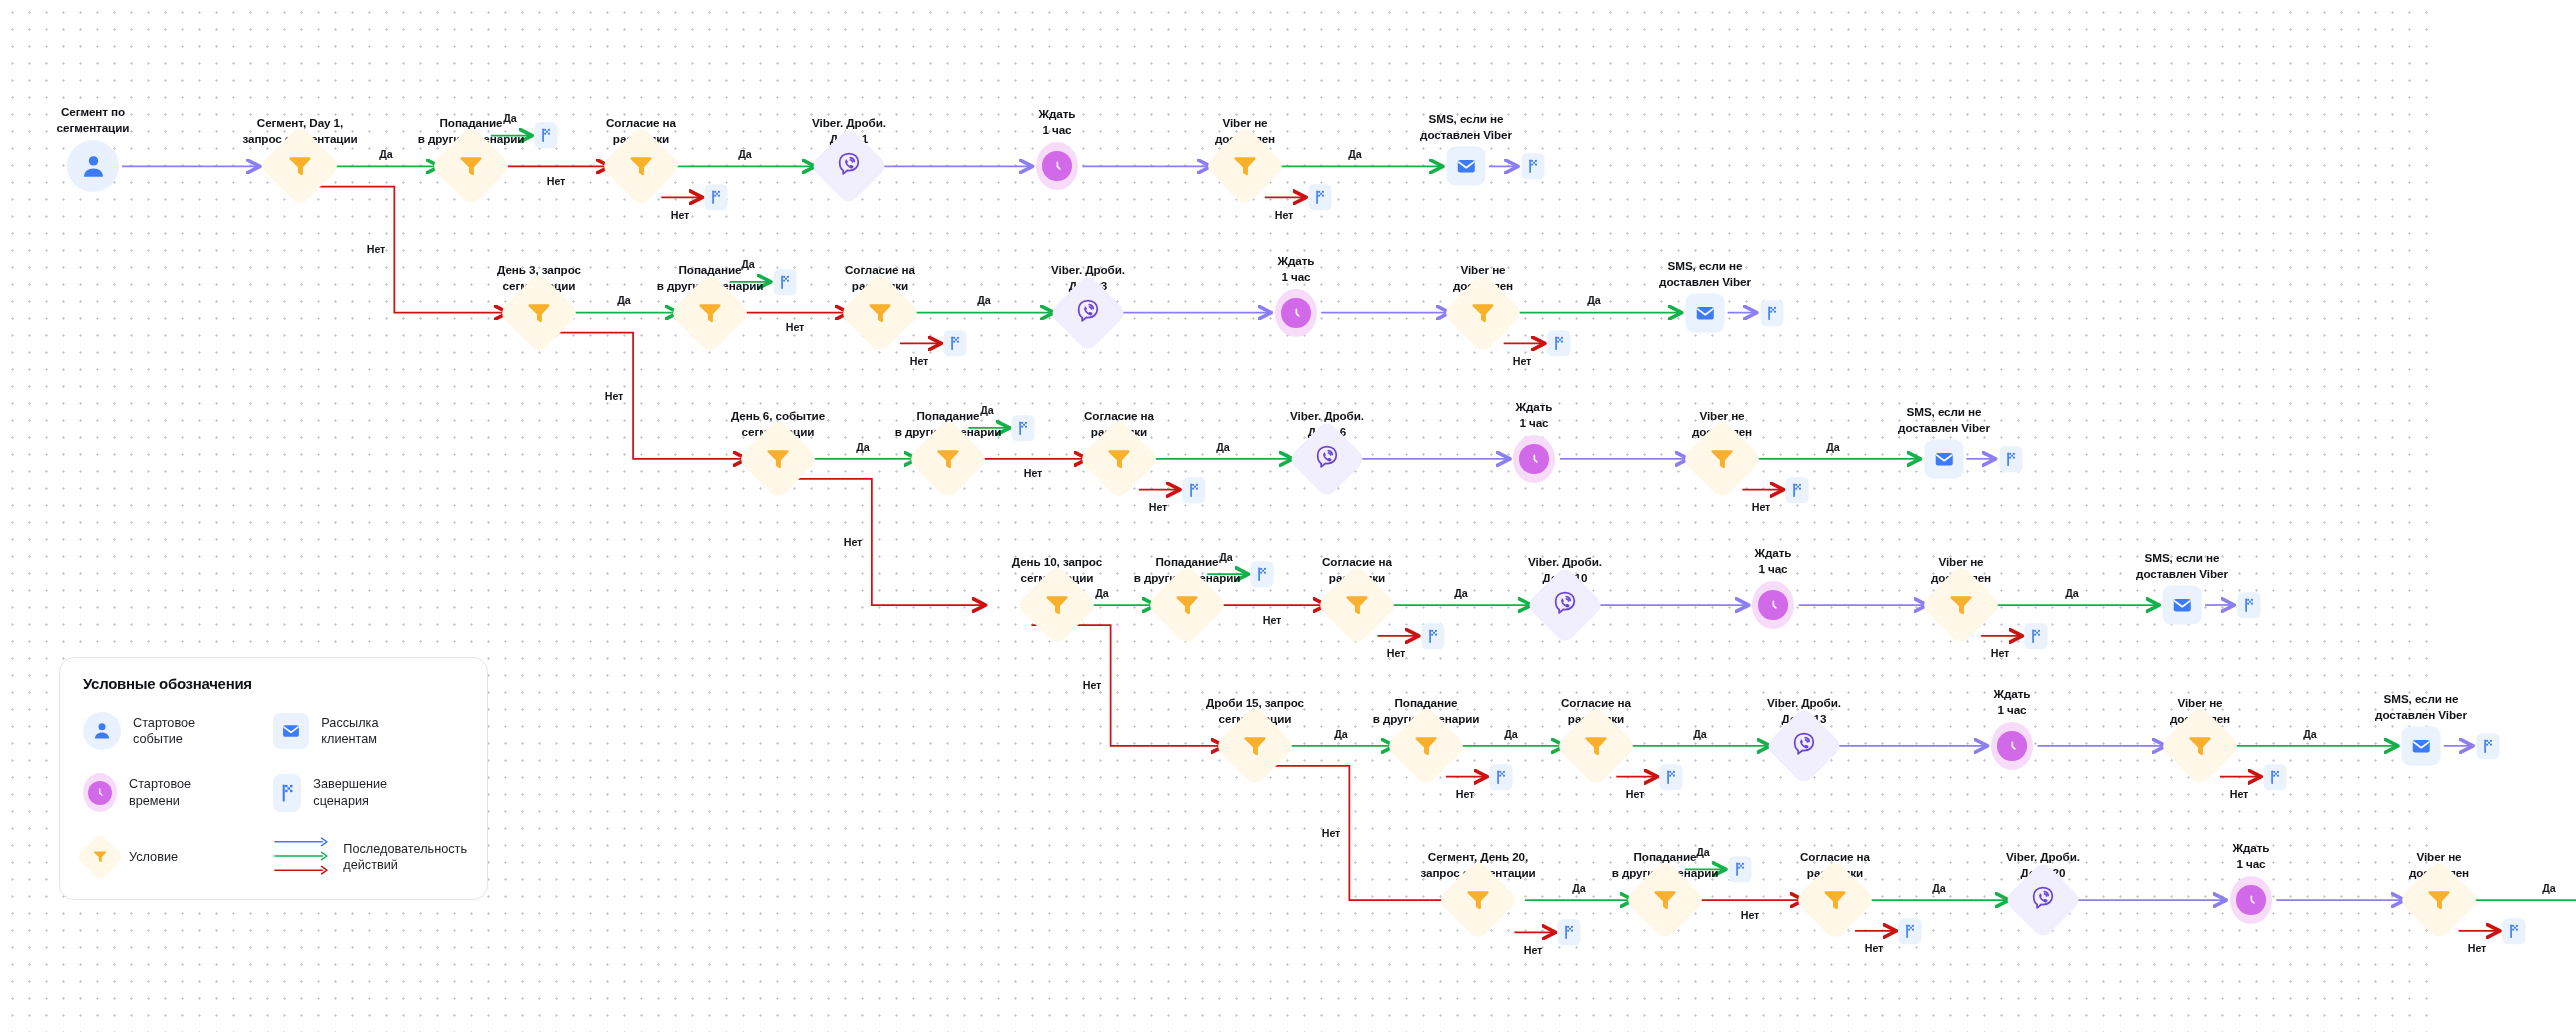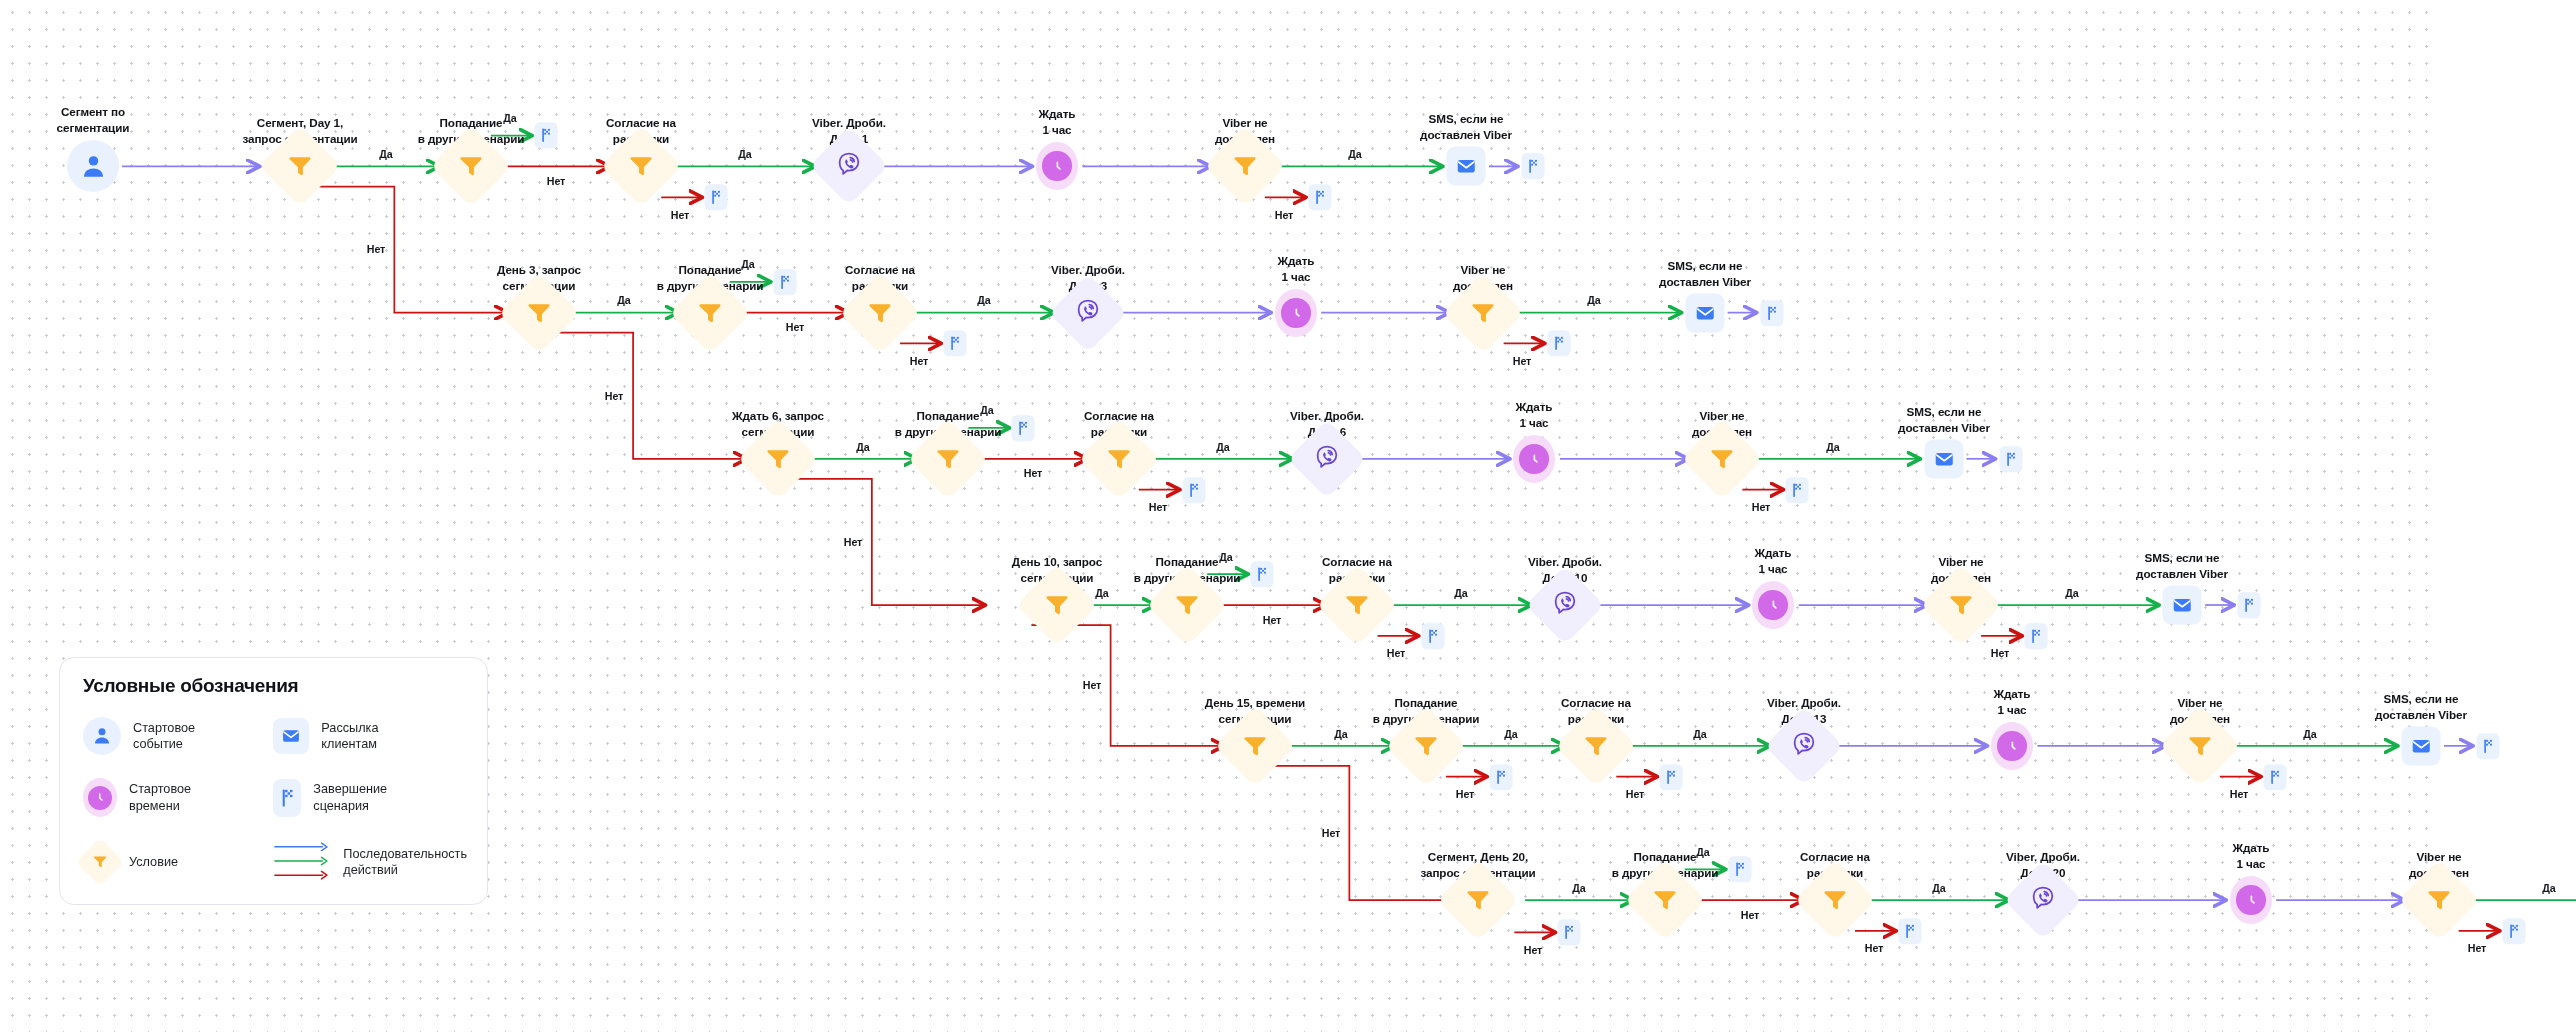--- a/index.html
+++ b/index.html
@@ -61,21 +61,21 @@
 
   
   .elabel{position:absolute;transform:translate(-50%,-50%);
           font-size:10.7px;color:#15171c;font-weight:600;white-space:nowrap;
           letter-spacing:-0.1px;}
 
   
   #legend{position:absolute;left:59px;top:980;width:429px;
           background:#ffffff;border:1.1px solid #e2e5ea;border-radius:14.8px;
           box-sizing:border-box;padding:17.4px 20px 20px 23px;}
-  #legend h2{margin:0 0 20px 0;font-size:19px;font-weight:700;color:#101219;
+  #legend h2{margin:0 0 20px 0;font-size:15px;font-weight:700;color:#101219;
              letter-spacing:-0.3px;}
   .lgrid{display:grid;grid-template-columns:1fr 1fr;row-gap:23px;column-gap:16px;}
   .litem{display:flex;align-items:center;gap:12px;}
   .ltext{font-size:12.7px;line-height:1.3;color:#1d2027;}
   .ltext span{display:block;}
   .lcirc{width:38px;height:38px;border-radius:50%;background:#e9f1fe;
          display:flex;align-items:center;justify-content:center;flex:0 0 auto;}
   .lclock{width:34px;height:39px;border-radius:50%;background:#f7dcfa;
           display:flex;align-items:center;justify-content:center;flex:0 0 auto;}
   .lcdot{width:24px;height:24px;border-radius:50%;background:#d169e8;
@@ -437,21 +437,21 @@
             <rect x="8.4" y="2.6" width="3.4" height="3.4" fill="#3b7bf5"></rect>
             <rect x="15.2" y="2.6" width="3.4" height="3.4" fill="#3b7bf5"></rect>
             <rect x="11.8" y="6" width="3.4" height="3.4" fill="#3b7bf5"></rect>
             <rect x="8.4" y="9.4" width="3.4" height="3.4" fill="#3b7bf5"></rect>
             <rect x="15.2" y="9.4" width="3.4" height="3.4" fill="#3b7bf5"></rect>
           </svg>
         </div>
       </div>
       <div class="condwrap" style="left: 778px; top: 459px;">
         <div class="nlabel" style="bottom: 59px;">
-          <span>Ждать 6, запрос</span>
+          <span>День 6, событие</span>
           <span>сегментации</span>
         </div>
         <div class="rh"></div>
         <div class="ico"><svg width="27" height="27" viewBox="0 0 24 24">
             <path d="M3.6 5.2 h16.8 a1 1 0 0 1 .75 1.65 L14.6 14 v6.1 a1 1 0 0 1-1.55.84 l-2.4-1.6 a1 1 0 0 1-.45-.84 V14 L2.85 6.85 A1 1 0 0 1 3.6 5.2 z" fill="#f9b02c"></path>
           </svg></div>
       </div>
       <div class="condwrap" style="left: 948px; top: 459px;">
         <div class="nlabel" style="bottom: 59px;">
           <span>Попадание</span>
@@ -687,21 +687,21 @@
             <rect x="8.4" y="2.6" width="3.4" height="3.4" fill="#3b7bf5"></rect>
             <rect x="15.2" y="2.6" width="3.4" height="3.4" fill="#3b7bf5"></rect>
             <rect x="11.8" y="6" width="3.4" height="3.4" fill="#3b7bf5"></rect>
             <rect x="8.4" y="9.4" width="3.4" height="3.4" fill="#3b7bf5"></rect>
             <rect x="15.2" y="9.4" width="3.4" height="3.4" fill="#3b7bf5"></rect>
           </svg>
         </div>
       </div>
       <div class="condwrap" style="left: 1255px; top: 746px;">
         <div class="nlabel" style="bottom: 59px;">
-          <span>День 15, времени</span>
+          <span>Дроби 15, запрос</span>
           <span>сегментации</span>
         </div>
         <div class="rh"></div>
         <div class="ico"><svg width="27" height="27" viewBox="0 0 24 24">
             <path d="M3.6 5.2 h16.8 a1 1 0 0 1 .75 1.65 L14.6 14 v6.1 a1 1 0 0 1-1.55.84 l-2.4-1.6 a1 1 0 0 1-.45-.84 V14 L2.85 6.85 A1 1 0 0 1 3.6 5.2 z" fill="#f9b02c"></path>
           </svg></div>
       </div>
       <div class="condwrap" style="left: 1426px; top: 746px;">
         <div class="nlabel" style="bottom: 59px;">
           <span>Попадание</span>

